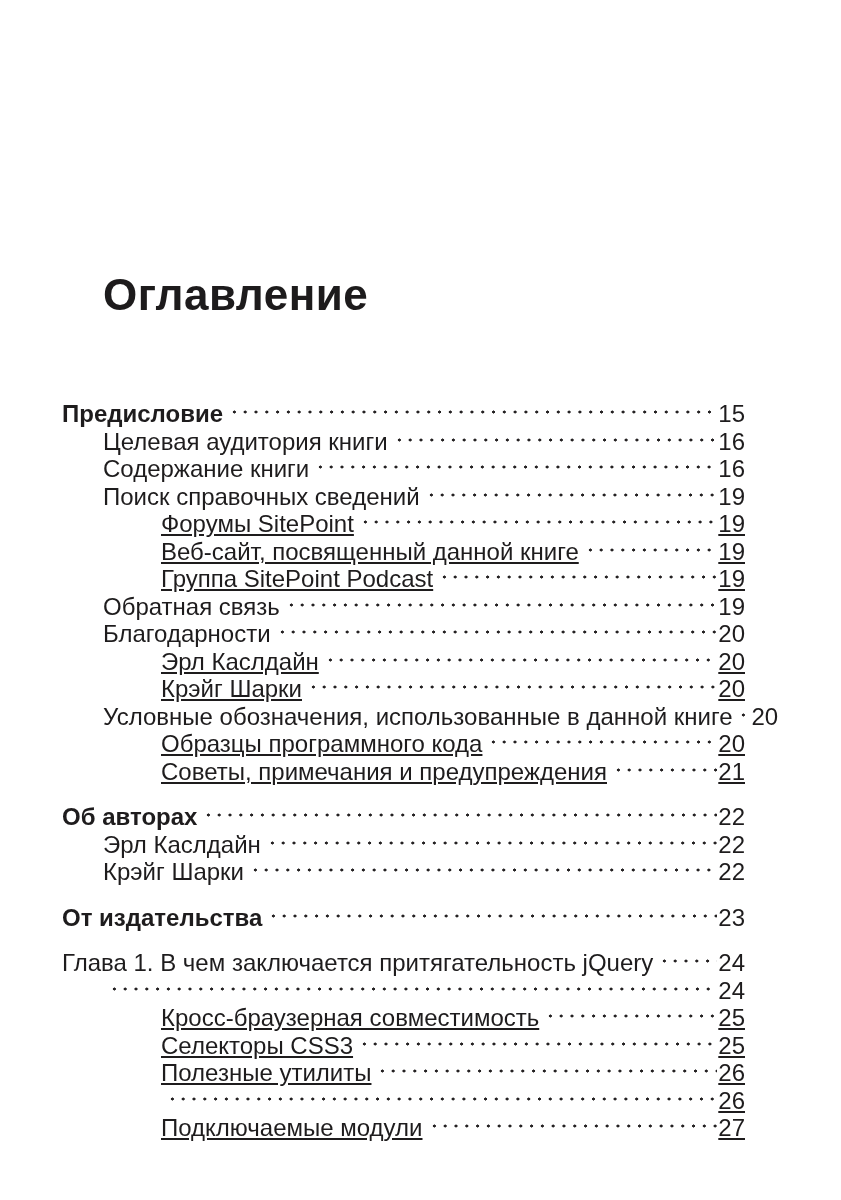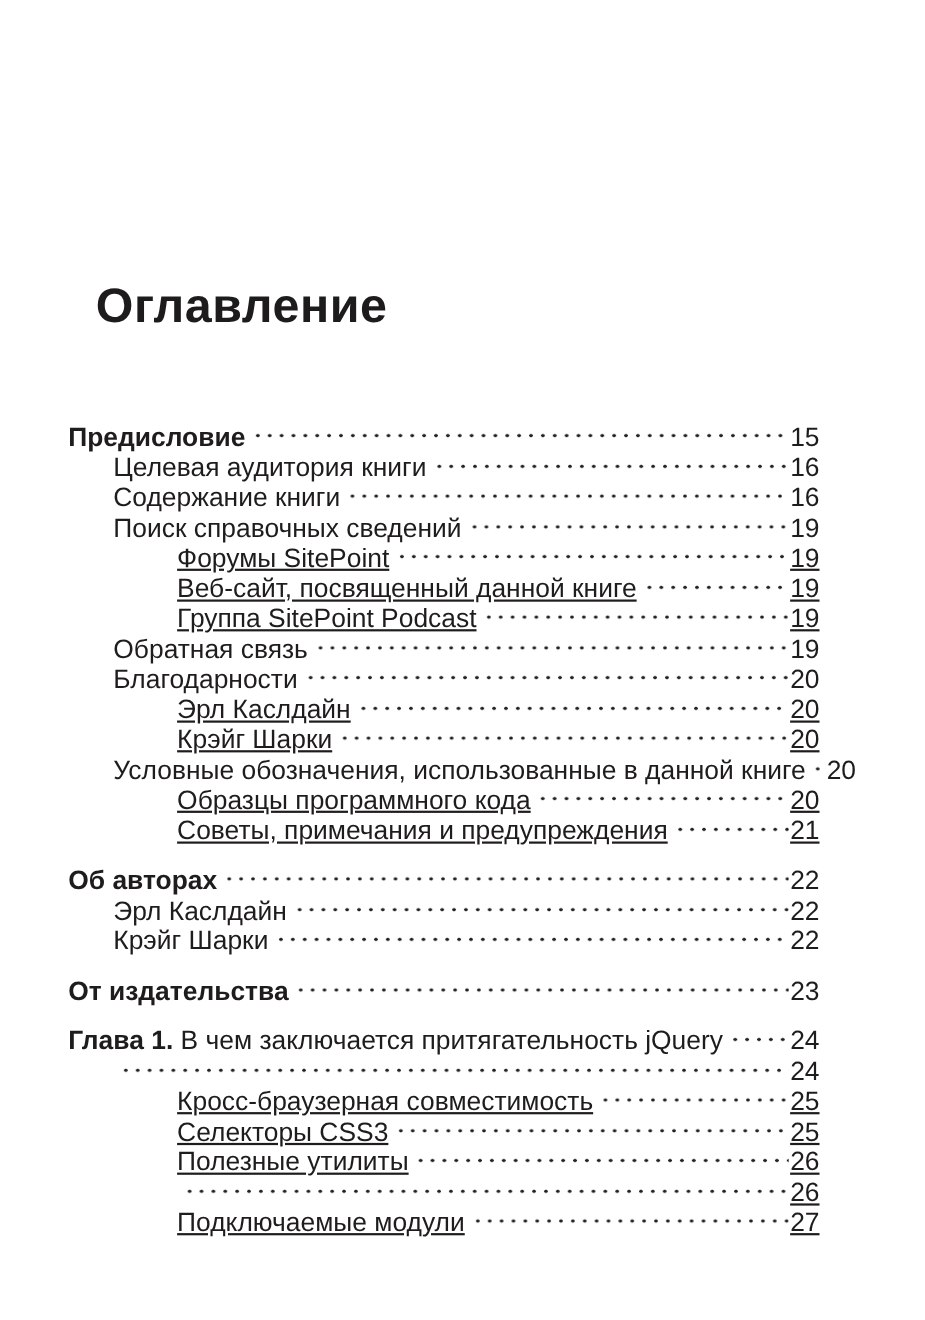--- a/index.html
+++ b/index.html
@@ -14,21 +14,21 @@
     font-family: "Liberation Sans", "DejaVu Sans", sans-serif;
     color: #1e1c1d;
   }
   .page {
     position: relative;
     width: 841px;
     height: 1200px;
     background: #ffffff;
   }
   .doc-title {
-    margin: 0;
+    margin: 16px;
     padding: 255px 0 0 87px;
     font-size: 44px;
     line-height: 48px;
     font-weight: bold;
     letter-spacing: 0.5px;
     color: #1d1b1c;
   }
   .toc-list {
     margin-left: 62px;
     margin-top: 79px;
@@ -41,21 +41,21 @@
     padding-top: 2px;
     box-sizing: border-box;
     font-size: 24px;
     white-space: nowrap;
   }
   .toc-row.gap { margin-top: 18px; }
   .toc-row.lvl0 .toc-label { font-weight: bold; }
   .toc-row.lvl1 { padding-left: 41px; }
   .toc-row.lvl2 { padding-left: 99px; text-decoration: underline; }
   .toc-label { flex: 0 0 auto; }
-  .toc-label .pfx { font-weight: bold; margin-top: 32px; }
+  .toc-label .pfx { font-weight: normal; margin-top: 32px; }
   .toc-label .rest { font-weight: normal; }
   .toc-leader {
     flex: 1 1 auto;
     min-width: 12px;
     height: 14px;
     margin-left: 6px;
     margin-right: 1px;
     background-image: radial-gradient(circle at 50% 50%, #242122 1.35px, transparent 1.75px);
     background-size: 10.8px 4px;
     background-position: left bottom;

